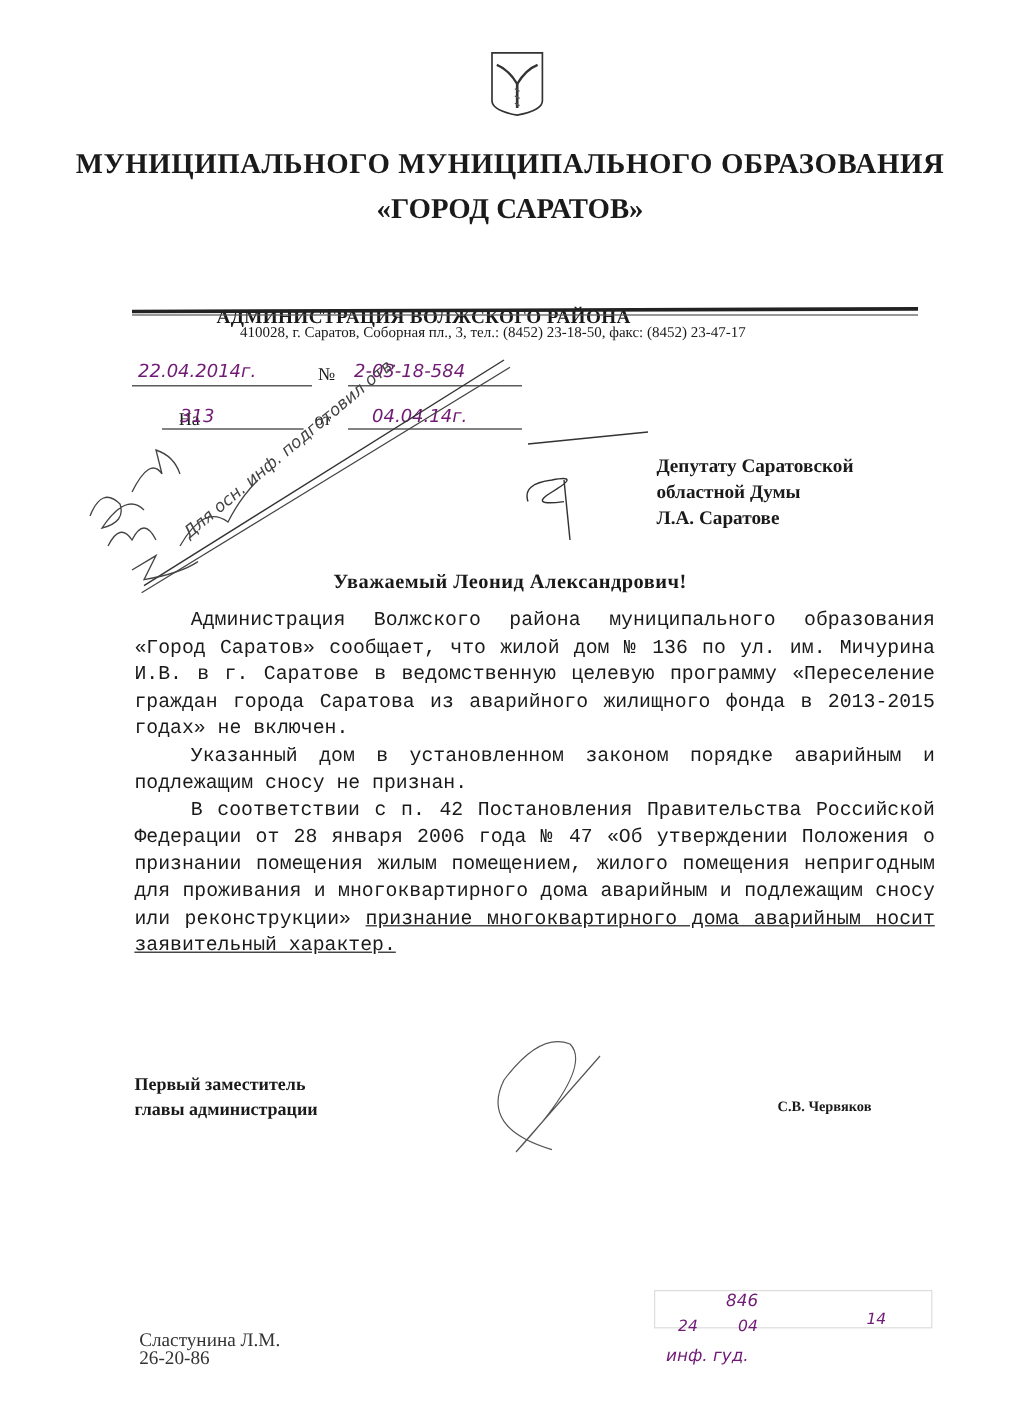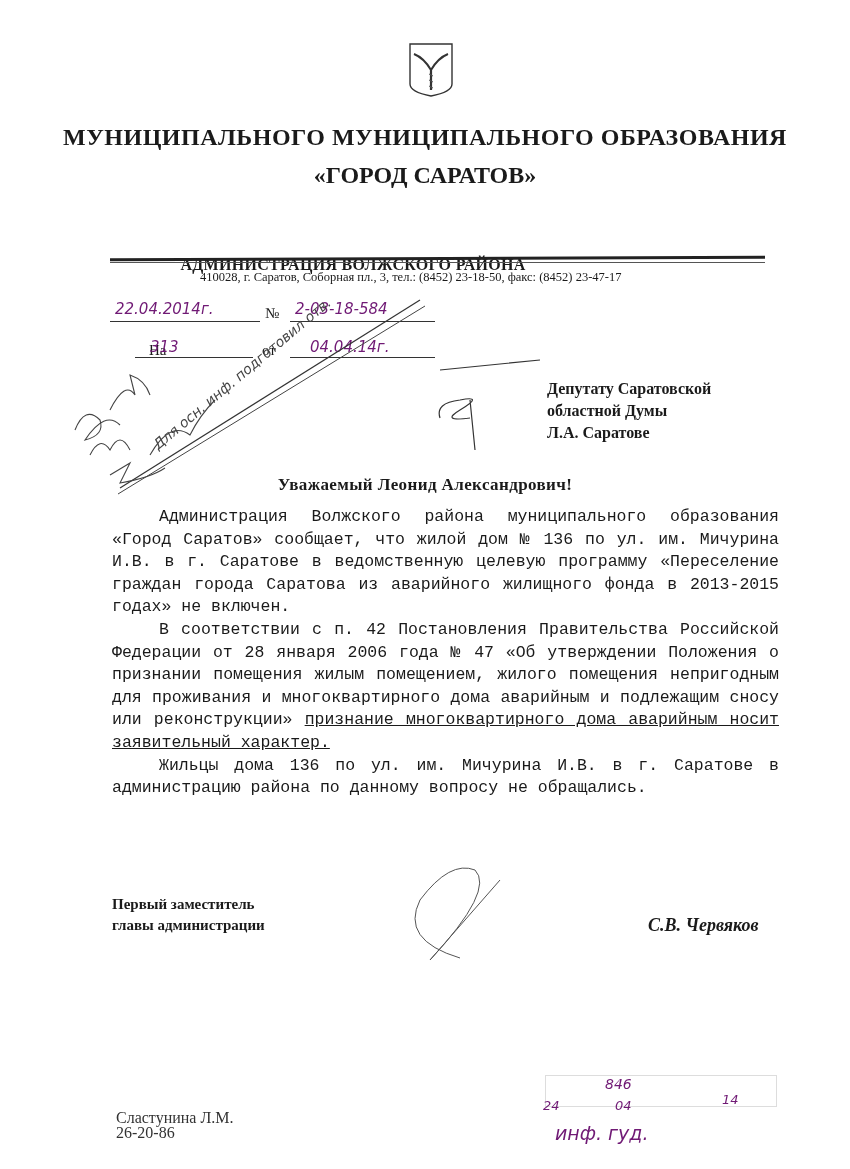--- a/index.html
+++ b/index.html
@@ -17,21 +17,21 @@
   .address { left: 200px; top: 270px; font-size: 12.5px; white-space: nowrap; }
   .field { font-size: 15px; }
   .line { border-bottom: 1px solid #333; height: 0; }
   .hw { font-family: "DejaVu Sans", sans-serif; font-style: italic; color: #701a75; font-size: 15px; }
   .addressee { left: 547px; top: 378px; font-size: 16px; font-weight: bold; line-height: 22px; }
   .greeting { left: 0; width: 850px; text-align: center; top: 475px; font-size: 17px; font-weight: bold; letter-spacing: 0.4px; }
   .body { left: 112px; top: 506px; width: 667px; font-size: 16.5px; line-height: 22.6px; text-align: justify; font-family: Liberation Mono, monospace; }
   .body p { margin: 0; text-indent: 47px; }
   .u { text-decoration: underline; }
   .sig-left { left: 112px; top: 894px; font-size: 15px; font-weight: bold; line-height: 21px; }
-  .sig-right { left: 648px; top: 915px; font-size: 18px; font-weight: bold; font-style: italic; }
+  .sig-right { left: 648px; top: 915px; font-size: 12px; font-weight: bold; }
   .exec { left: 116px; top: 1096px; font-size: 16px; line-height: 15px; color: #333; margin-top: 14px; }
   .stamp { left: 545px; top: 1075px; width: 230px; height: 30px; border: 1px solid #ddd; color: #ccc; font-size: 10px; font-family: "DejaVu Sans", sans-serif; }
   svg.scribble { position: absolute; left: 0; top: 0; pointer-events: none; }
 </style>
 </head>
 <body>
 
 <div class="abs emblem">
   <svg width="54" height="58" viewBox="0 0 54 58">
     <path d="M6 4 H48 V44 Q48 52 27 56 Q6 52 6 44 Z" fill="none" stroke="#333" stroke-width="1.4"></path>
@@ -64,41 +64,41 @@
 <div class="abs addressee">
   <div>Депутату Саратовской</div>
   <div>областной Думы</div>
   <div>Л.А. Саратове</div>
 </div>
 
 <div class="abs greeting">Уважаемый Леонид Александрович!</div>
 
 <div class="abs body">
   <p>Администрация Волжского района муниципального образования «Город Саратов» сообщает, что жилой дом № 136 по ул. им. Мичурина И.В. в г. Саратове в ведомственную целевую программу «Переселение граждан города Саратова из аварийного жилищного фонда в 2013-2015 годах» не включен.</p>
+  <p>Указанный дом в установленном законом порядке аварийным и подлежащим сносу не признан.</p>
   <p><span>В соответствии с п. 42 Постановления Правительства Российской Федерации от 28 января 2006 года № 47 «Об утверждении Положения о признании помещения жилым помещением, жилого помещения непригодным для проживания и многоквартирного дома аварийным и подлежащим сносу или реконструкции»</span> <span class="u">признание многоквартирного дома аварийным носит заявительный характер.</span></p>
-  <p>Жильцы дома 136 по ул. им. Мичурина И.В. в г. Саратове в администрацию района по данному вопросу не обращались.</p>
 </div>
 
 <div class="abs sig-left">
   <div>Первый заместитель</div>
   <div>главы администрации</div>
 </div>
 <div class="abs sig-right">С.В. Червяков</div>
 
 <div class="abs exec">
   <div>Сластунина Л.М.</div>
   <div>26-20-86</div>
 </div>
 
 <div class="abs stamp"></div>
 <div class="abs hw" style="left:605px; top:1076px; font-size:14px;">846</div>
-<div class="abs hw" style="left:543px; top:1098px; font-size:13px;">24</div>
+<div class="abs hw" style="left:565px; top:1098px; font-size:13px;">24</div>
 <div class="abs hw" style="left:615px; top:1098px; font-size:13px;">04</div>
 <div class="abs hw" style="left:722px; top:1092px; font-size:13px;">14</div>
-<div class="abs hw" style="left:555px; top:1122px; font-size:19px;">инф. гуд.</div>
+<div class="abs hw" style="left:555px; top:1122px; font-size:14px;">инф. гуд.</div>
 
 <div class="abs hw" style="left:150px; top:440px; font-size:14px; transform: rotate(-40deg); transform-origin: left top; color:#444;">Для осн. инф. подготовил отв.</div>
 
 <svg class="scribble" width="850" height="1169">
   <path d="M120 488 L420 300" stroke="#333" stroke-width="1.2" fill="none"></path>
   <path d="M118 494 L425 306" stroke="#444" stroke-width="1" fill="none"></path>
   <path d="M75 430 q10 -25 25 -10 q5 15 -15 20 q20 -30 35 -15 M90 455 q10 -20 20 -5 q10 -20 20 0" stroke="#444" stroke-width="1.1" fill="none"></path>
   <path d="M110 410 q15 -30 25 -15 l-5 -20 q15 5 20 20" stroke="#444" stroke-width="1.1" fill="none"></path>
   <path d="M150 455 q20 -35 40 -20 q10 -20 25 -35" stroke="#444" stroke-width="1.1" fill="none"></path>
   <path d="M110 475 l20 -12 l-10 20 q30 -5 45 -15" stroke="#444" stroke-width="1.1" fill="none"></path>

